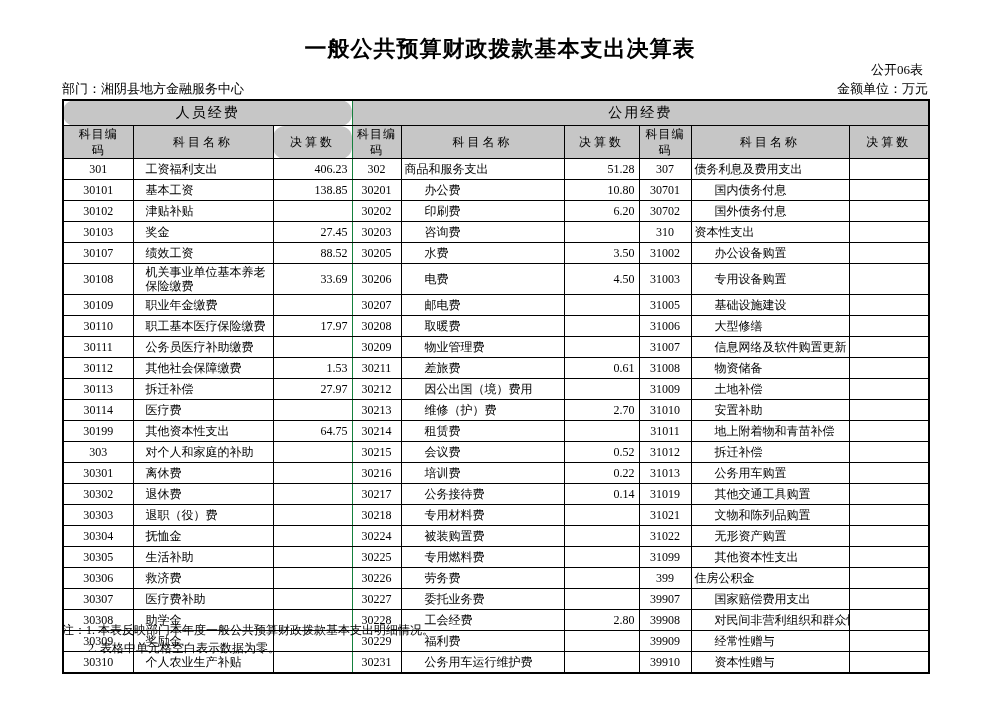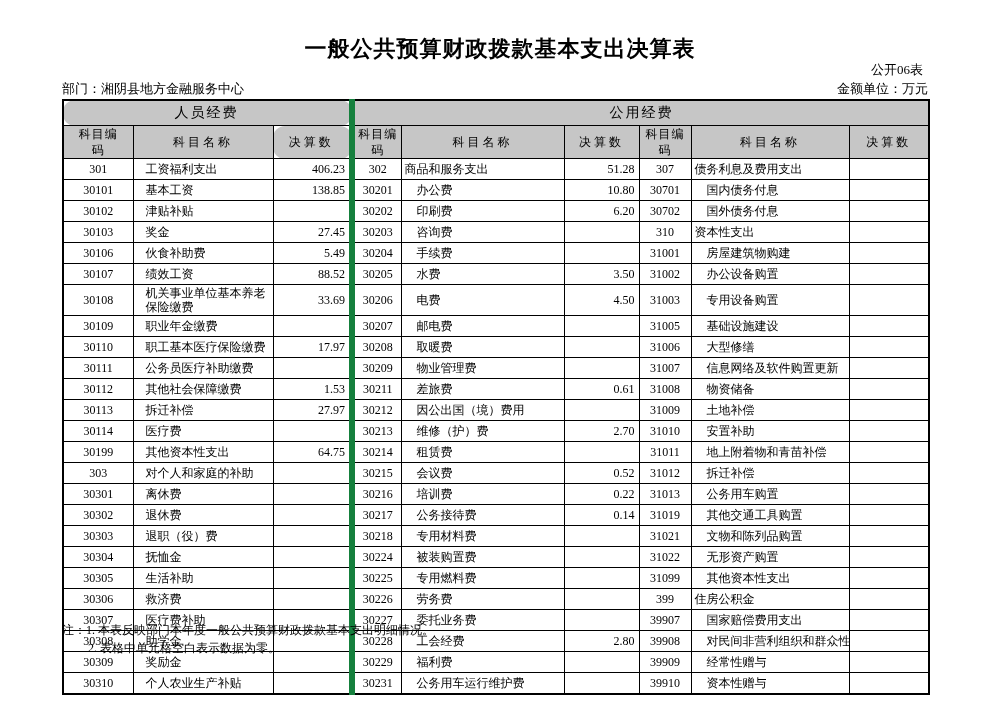--- a/index.html
+++ b/index.html
@@ -24,25 +24,25 @@
     border:2px solid #000;font-size:12px;
   }
   th,td{border:1px solid #000;padding:0;vertical-align:middle;}
   th{font-weight:normal;background:#c6c6c6;}
   .group-th{height:24px;font-size:14px;text-align:center;letter-spacing:2px;}
   .col-th{
     height:30px;text-align:center;line-height:16px;
     white-space:pre-line;letter-spacing:1px;
   }
   .col-th.wide{letter-spacing:3px;}
-  .sec-end{border-right:6px solid #15803d;border-radius:12px;}
+  .sec-end{border-right:1px solid #15803d;border-radius:12px;}
   td{height:18px;line-height:14px;background:#fff;}
   td.code{text-align:center;}
   td.name{text-align:left;padding:1px 2px 1px 3px;}
-  td.name.ind{padding-left:15px;}
+  td.name.ind{padding-left:23px;}
   td.clip{white-space:nowrap;overflow:hidden;}
   td.wrap{white-space:normal;word-break:break-all;padding-left:12px;}
   td.amt{text-align:right;padding-right:4px;}
   .notes{position:absolute;top:621px;left:62px;font-size:12px;line-height:18px;}
   .note-row{display:flex;}
   .note-indent{margin-left:26px;}
 </style>
 </head>
 <body>
 
@@ -128,31 +128,20 @@
           <td class="name wrap">奖金</td>
           <td class="amt sec-end">27.45</td>
           <td class="code">30203</td>
           <td class="name ind clip">咨询费</td>
           <td class="amt"></td>
           <td class="code">310</td>
           <td class="name clip">资本性支出</td>
           <td class="amt"></td>
         </tr>
         <tr>
-          <td class="code">30106</td>
-          <td class="name wrap">伙食补助费</td>
-          <td class="amt sec-end">5.49</td>
-          <td class="code">30204</td>
-          <td class="name ind clip">手续费</td>
-          <td class="amt"></td>
-          <td class="code">31001</td>
-          <td class="name ind clip">房屋建筑物购建</td>
-          <td class="amt"></td>
-        </tr>
-        <tr>
           <td class="code">30107</td>
           <td class="name wrap">绩效工资</td>
           <td class="amt sec-end">88.52</td>
           <td class="code">30205</td>
           <td class="name ind clip">水费</td>
           <td class="amt">3.50</td>
           <td class="code">31002</td>
           <td class="name ind clip">办公设备购置</td>
           <td class="amt"></td>
         </tr>

